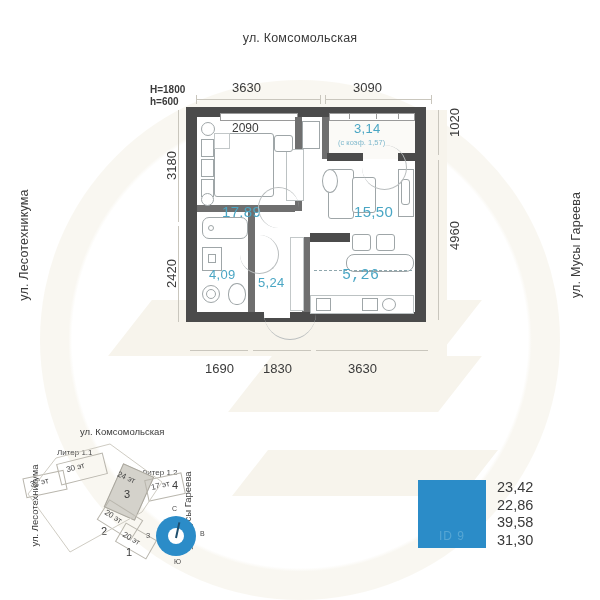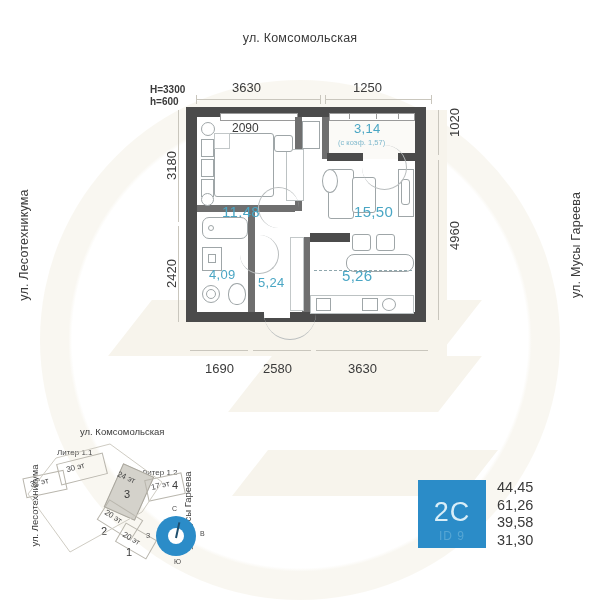--- a/index.html
+++ b/index.html
@@ -89,50 +89,50 @@
   <div class="wm wm-stem"></div>
   <div class="wm wm-bandA"></div>
   <div class="wm wm-bandB"></div>
   <div class="wm wm-tail"></div>
 
   <div class="street" id="street-top">ул. Комсомольская</div>
   <div class="street" id="street-left">ул. Лесотехникума</div>
   <div class="street" id="street-right">ул. Мусы Гареева</div>
 
   <div id="ceiling">
-    <div>H=3300</div>
+    <div>H=1800</div>
     <div>h=600</div>
   </div>
 
   <div class="dimline" style="left:196px;top:99px;width:124px;height:1px;"></div>
   <div class="dimline" style="left:196px;top:95px;width:1px;height:9px;"></div>
   <div class="dimline" style="left:320px;top:95px;width:1px;height:9px;"></div>
   <div class="dim" style="left:232px;top:80px;">3630</div>
 
   <div class="dimline" style="left:325px;top:99px;width:106px;height:1px;"></div>
   <div class="dimline" style="left:325px;top:95px;width:1px;height:9px;"></div>
   <div class="dimline" style="left:431px;top:95px;width:1px;height:9px;"></div>
-  <div class="dim" style="left:353px;top:80px;">1250</div>
+  <div class="dim" style="left:353px;top:80px;">3090</div>
 
   <div class="dimline" style="left:178px;top:110px;width:1px;height:112px;"></div>
   <div class="dim v" style="left:141px;top:158px;width:60px;text-align:center;transform:rotate(-90deg);">3180</div>
 
   <div class="dimline" style="left:178px;top:226px;width:1px;height:96px;"></div>
   <div class="dim v" style="left:141px;top:266px;width:60px;text-align:center;transform:rotate(-90deg);">2420</div>
 
   <div class="dimline" style="left:438px;top:110px;width:1px;height:45px;"></div>
   <div class="dim v" style="left:424px;top:115px;width:60px;text-align:center;transform:rotate(-90deg);">1020</div>
 
   <div class="dimline" style="left:438px;top:160px;width:1px;height:160px;"></div>
   <div class="dim v" style="left:424px;top:228px;width:60px;text-align:center;transform:rotate(-90deg);">4960</div>
 
   <div class="dimline" style="left:190px;top:350px;width:58px;height:1px;"></div>
   <div class="dim" style="left:205px;top:361px;">1690</div>
   <div class="dimline" style="left:253px;top:350px;width:58px;height:1px;"></div>
-  <div class="dim" style="left:263px;top:361px;">2580</div>
+  <div class="dim" style="left:263px;top:361px;">1830</div>
   <div class="dimline" style="left:316px;top:350px;width:112px;height:1px;"></div>
   <div class="dim" style="left:348px;top:361px;">3630</div>
 
   <div id="plan">
 
     <div class="wall" style="left:0;top:0;width:240px;height:10px;"></div>
     <div class="wall" style="left:0;top:0;width:11px;height:215px;"></div>
     <div class="wall" style="left:0;top:205px;width:240px;height:10px;"></div>
     <div class="wall" style="left:229px;top:0;width:11px;height:215px;"></div>
 
@@ -168,21 +168,21 @@
     <div class="furn r" style="left:28px;top:26px;width:58px;height:62px;"></div>
     <div class="furn" style="left:28px;top:26px;width:14px;height:14px;border-color:#c2c7c8;"></div>
     <div class="furn" style="left:15px;top:32px;width:11px;height:16px;"></div>
     <div class="furn" style="left:15px;top:52px;width:11px;height:16px;"></div>
     <div class="furn" style="left:15px;top:72px;width:11px;height:16px;"></div>
     <div class="furn" style="left:15px;top:15px;width:12px;height:12px;border-radius:50%;"></div>
     <div class="furn" style="left:15px;top:86px;width:11px;height:11px;border-radius:50%;"></div>
     <div class="furn r" style="left:88px;top:28px;width:17px;height:15px;"></div>
     <div class="furn" style="left:116px;top:14px;width:16px;height:26px;"></div>
     <div class="innerdim" style="left:46px;top:14px;">2090</div>
-    <div class="area" style="left:36px;top:96px;">11,48</div>
+    <div class="area" style="left:36px;top:96px;">17,89</div>
     <div class="door-arc" style="left:72px;top:80px;width:40px;height:40px;border-color:#b9bdbe;border-right:none;border-bottom:none;"></div>
 
     <div class="furn r" style="left:16px;top:110px;width:44px;height:20px;border-radius:7px;"></div>
     <div class="furn" style="left:22px;top:118px;width:4px;height:4px;border-radius:50%;"></div>
     <div class="furn" style="left:16px;top:140px;width:18px;height:22px;"></div>
     <div class="furn" style="left:22px;top:147px;width:6px;height:7px;"></div>
     <div class="furn" style="left:16px;top:178px;width:16px;height:16px;border-radius:50%;"></div>
     <div class="furn" style="left:20px;top:182px;width:8px;height:8px;border-radius:50%;"></div>
     <div class="furn" style="left:42px;top:176px;width:16px;height:20px;border-radius:50% 50% 45% 45%;"></div>
     <div class="area sm" style="left:23px;top:160px;">4,09</div>
@@ -202,21 +202,21 @@
     <div class="door-arc" style="left:176px;top:38px;width:44px;height:44px;border-color:#b9bdbe;border-top:none;border-left:none;"></div>
 
     <div class="area sm" style="left:168px;top:14px;">3,14</div>
     <div class="coef" style="left:152px;top:31px;">(с коэф. 1,57)</div>
 
     <div class="hatch" style="left:128px;top:163px;width:98px;height:1px;border-top:1px dashed #8fa7ad;"></div>
     <div class="furn" style="left:124px;top:188px;width:102px;height:17px;border-color:#bcc2c3;"></div>
     <div class="furn" style="left:130px;top:191px;width:13px;height:11px;"></div>
     <div class="furn" style="left:176px;top:191px;width:14px;height:11px;"></div>
     <div class="furn" style="left:196px;top:191px;width:12px;height:11px;border-radius:50%;"></div>
-    <div class="area" style="left:156px;top:160px;">5,26</div>
+    <div class="area" style="left:156px;top:160px;font-family:Liberation Mono, monospace;">5,26</div>
 
     <div class="furn" style="left:104px;top:130px;width:12px;height:72px;border-color:#c3c8c9;"></div>
 
   </div>
 
   <div id="minimap">
     <div class="mm-street" style="left:66px;top:6px;">ул. Комсомольская</div>
     <div class="mm-street" style="left:-35px;top:80px;width:110px;text-align:center;transform:rotate(-90deg);">ул. Лесотехникума</div>
     <div class="mm-street" style="left:118px;top:85px;width:110px;text-align:center;transform:rotate(-90deg);">ул. Мусы Гареева</div>
 
@@ -254,24 +254,23 @@
       <div style="position:absolute;left:12px;top:12px;width:16px;height:16px;border-radius:50%;background:#ffffff;"></div>
       <div style="position:absolute;left:19px;top:6px;width:2px;height:16px;background:#1e4f6e;transform:rotate(12deg);transform-origin:bottom center;"></div>
     </div>
     <div class="c-lbl" style="left:158px;top:85px;">С</div>
     <div class="c-lbl" style="left:186px;top:110px;">В</div>
     <div class="c-lbl" style="left:160px;top:138px;">Ю</div>
     <div class="c-lbl" style="left:132px;top:112px;">З</div>
   </div>
 
   <div id="infobox">
-    <div class="tag">2С</div>
     <div class="idtag">ID 9</div>
   </div>
 
   <div id="areas-list">
-    <div>44,45</div>
-    <div>61,26</div>
+    <div>23,42</div>
+    <div>22,86</div>
     <div>39,58</div>
     <div>31,30</div>
   </div>
 
 </div>
 
 </body></html>

